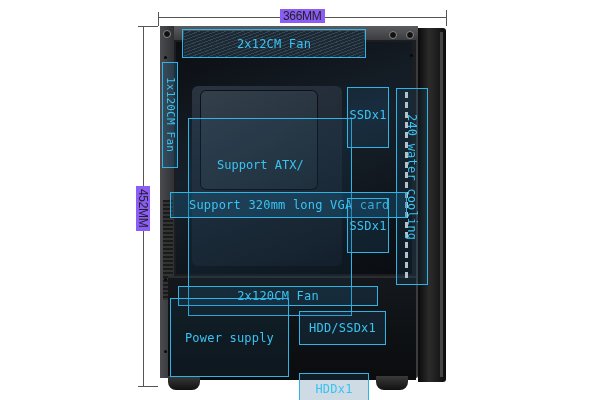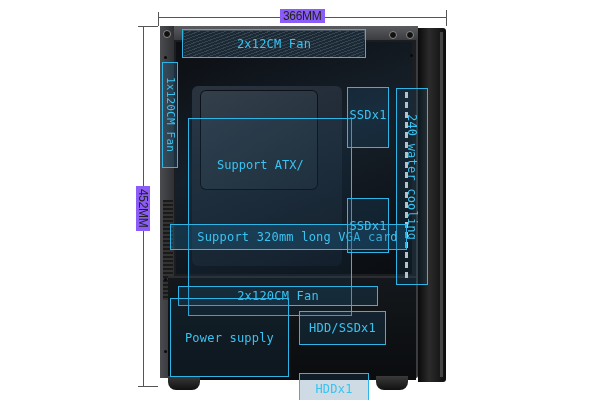--- a/index.html
+++ b/index.html
@@ -81,21 +81,21 @@
 </div>
 
 <div class="box" style="left:347px; top:87px; width:42px; height:61px;">
   <span class="box-text" style="margin-top:-6px;">SSDx1</span>
 </div>
 
 <div class="box" style="left:396px; top:88px; width:32px; height:197px; background:rgba(30,90,130,0.18);">
   <span class="box-text vtext" style="margin-top:-18px;">240 water cooling</span>
 </div>
 
-<div class="box" style="left:170px; top:192px; width:237px; height:26px; justify-content:center; background:rgba(30,100,140,0.35);margin-top:32px;">
+<div class="box" style="left:170px; top:192px; width:237px; height:26px; justify-content:flex-start; background:rgba(30,100,140,0.35);">
   <span class="box-text" style="margin-left:18px;">Support 320mm long VGA card</span>
 </div>
 
 <div class="box" style="left:347px; top:198px; width:42px; height:55px; align-items:flex-start;">
   <span class="box-text" style="margin-top:20px;">SSDx1</span>
 </div>
 
 <div class="box" style="left:178px; top:286px; width:200px; height:20px;">
   <span class="box-text">2x120CM Fan</span>
 </div>

